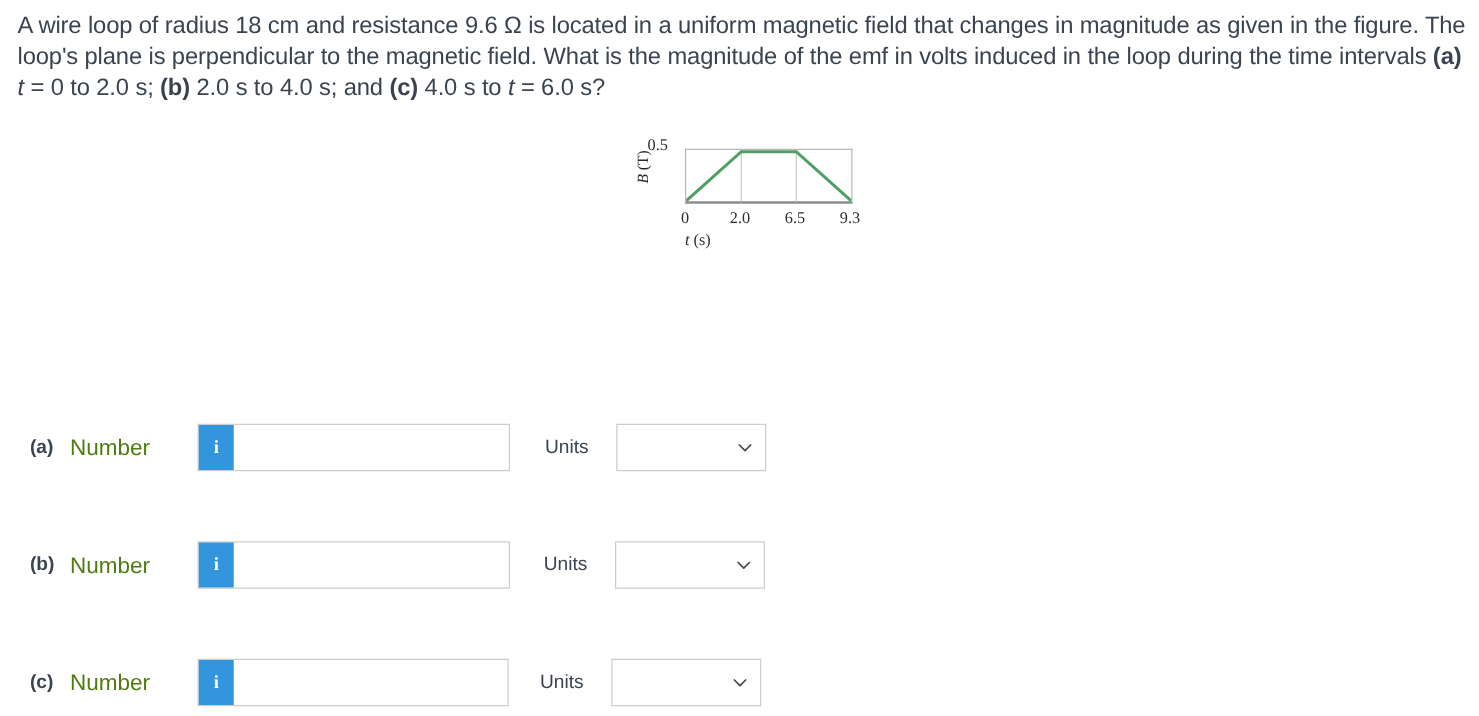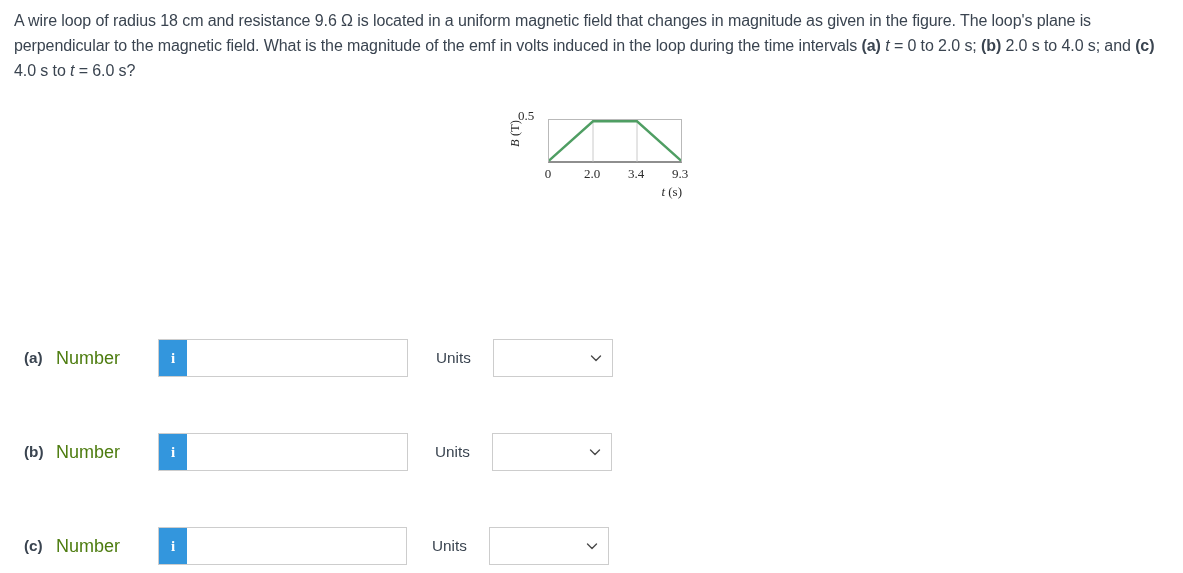--- a/index.html
+++ b/index.html
@@ -15,21 +15,21 @@
     color: #323a45;
     overflow: hidden;
   }
 
   
   #question-text {
     position: absolute;
     left: 14px;
     top: 8px;
     width: 1160px;
-    font-size: 16px;
+    font-size: 19px;
     line-height: 25px;
     color: #3a4450;
     letter-spacing: -0.1px;
   }
   #question-text .b { font-weight: bold; }
   #question-text .i { font-style: italic; }
 
   
   #figure {
     position: absolute;
@@ -87,21 +87,21 @@
     position: absolute;
     top: 0;
     transform: translateX(-50%);
     white-space: nowrap;
   }
   #figure .xlabel {
     position: absolute;
     left: 50px;
     top: 80px;
     width: 134px;
-    text-align: right;
+    text-align: left;
     font-family: "Liberation Serif", serif;
     font-size: 13px;
     color: #2b2b2b;
   }
   #figure .xlabel .i { font-style: italic; }
 
   
   .answer-row {
     position: absolute;
     left: 0;
@@ -218,21 +218,21 @@
           <line x1="44.00" x2="44.00" y1="0" y2="42" stroke="#bdbdbd" stroke-width="0.8"></line>
           <line x1="88.00" x2="88.00" y1="0" y2="42" stroke="#bdbdbd" stroke-width="0.8"></line>
         </g>
       <polyline id="chart-line" fill="none" stroke="#4f9e63" stroke-width="2.4" stroke-linejoin="miter" points="0.00,40.70 44.00,1.30 88.00,1.30 132.00,40.70"></polyline>
     </svg>
   </div>
 
   <div class="xticks">
     <span style="left:30px;">0</span>
     <span style="left:74px;">2.0</span>
-    <span style="left:118px;">3.4</span>
+    <span style="left:118px;">6.5</span>
     <span style="left:162px;">9.3</span>
   </div>
 
   <div class="xlabel"><span class="i">t</span> <span>(s)</span></div>
 </div>
 
 <div class="answer-row" id="row-a">
   <span class="row-letter">(a)</span>
   <span class="row-number-label">Number</span>
   <div class="number-field">

